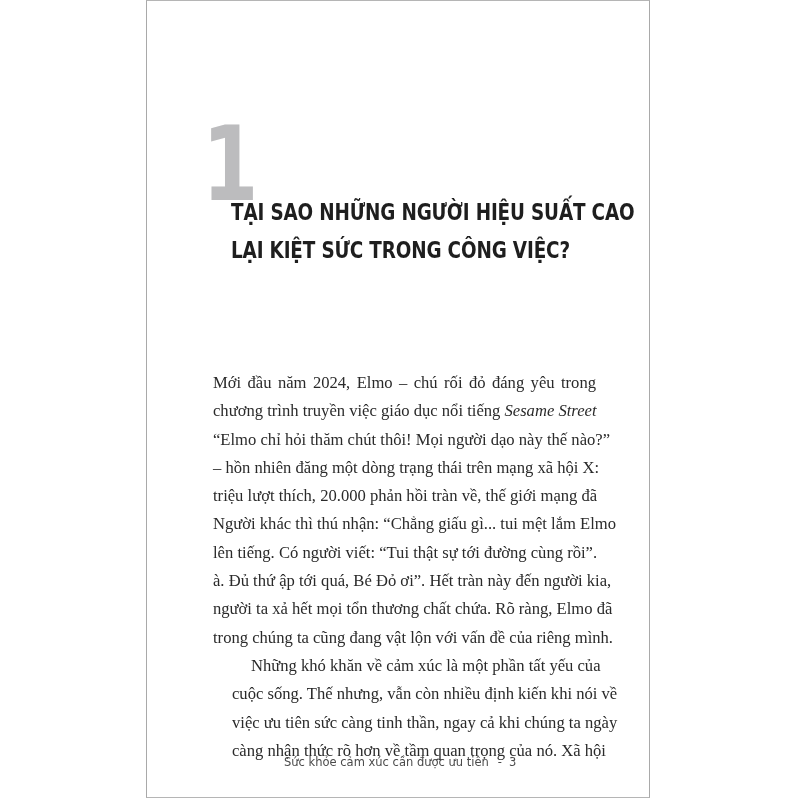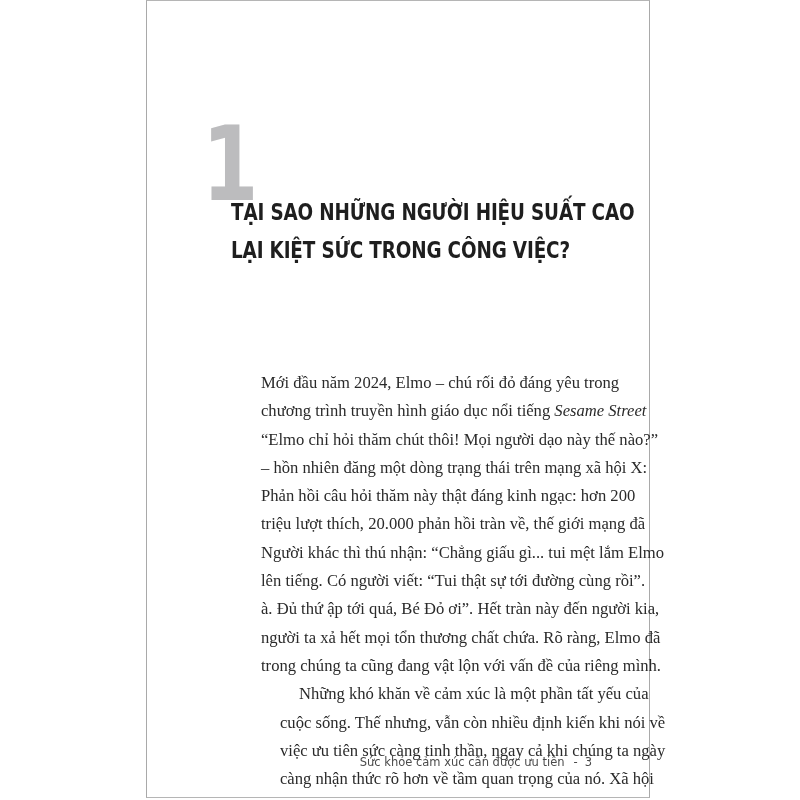--- a/index.html
+++ b/index.html
@@ -67,30 +67,29 @@
       text-align: justify;
     }
     .body-text .para { margin: 0; }
     .body-text .para + .para { text-indent: 19px; }
     .body-text .line {
       display: block;
       text-align: justify;
       text-align-last: justify;
       white-space: nowrap;
       height: 28.3px;
-      margin-left: 48px;
     }
     .body-text .indent { padding-left: 19px; }
     .body-text em { }
     .running-footer {
       position: absolute;
-      left: 296px;
+      left: 284px;
       top: 755px;
       width: 296px;
-      text-align: right;
+      text-align: left;
       font-family: "DejaVu Sans", sans-serif;
       font-size: 11.5px;
       color: #4a4a4a;
       white-space: nowrap;
     }
     .running-footer .sep { margin: 0 7px 0 9px; }
   </style>
 </head>
 <body>
 
@@ -99,24 +98,23 @@
 <div class="chapter-number">1</div>
 
 <div class="chapter-title">
   <span class="line">TẠI SAO NHỮNG NGƯỜI HIỆU SUẤT CAO</span>
   <span class="line">LẠI KIỆT SỨC TRONG CÔNG VIỆC?</span>
 </div>
 
 <div class="body-text">
   <div class="para">
     <span class="line">Mới đầu năm 2024, Elmo – chú rối đỏ đáng yêu trong</span>
-    <span class="line"><span>chương trình truyền hình giáo dục nổi tiếng </span><em>Sesame Street</em></span>
+    <span class="line"><span>chương trình truyền việc giáo dục nổi tiếng </span><em>Sesame Street</em></span>
     <span class="line">“Elmo chỉ hỏi thăm chút thôi! Mọi người dạo này thế nào?”</span>
     <span class="line">– hồn nhiên đăng một dòng trạng thái trên mạng xã hội X:</span>
-    <span class="line">Phản hồi câu hỏi thăm này thật đáng kinh ngạc: hơn 200</span>
     <span class="line">triệu lượt thích, 20.000 phản hồi tràn về, thế giới mạng đã</span>
     <span class="line">Người khác thì thú nhận: “Chẳng giấu gì... tui mệt lắm Elmo</span>
     <span class="line">lên tiếng. Có người viết: “Tui thật sự tới đường cùng rồi”.</span>
     <span class="line">à. Đủ thứ ập tới quá, Bé Đỏ ơi”. Hết tràn này đến người kia,</span>
     <span class="line">người ta xả hết mọi tổn thương chất chứa. Rõ ràng, Elmo đã</span>
     <span class="line">trong chúng ta cũng đang vật lộn với vấn đề của riêng mình.</span>
   </div>
   <div class="para">
     <span class="line indent">Những khó khăn về cảm xúc là một phần tất yếu của</span>
     <span class="line">cuộc sống. Thế nhưng, vẫn còn nhiều định kiến khi nói về</span>

